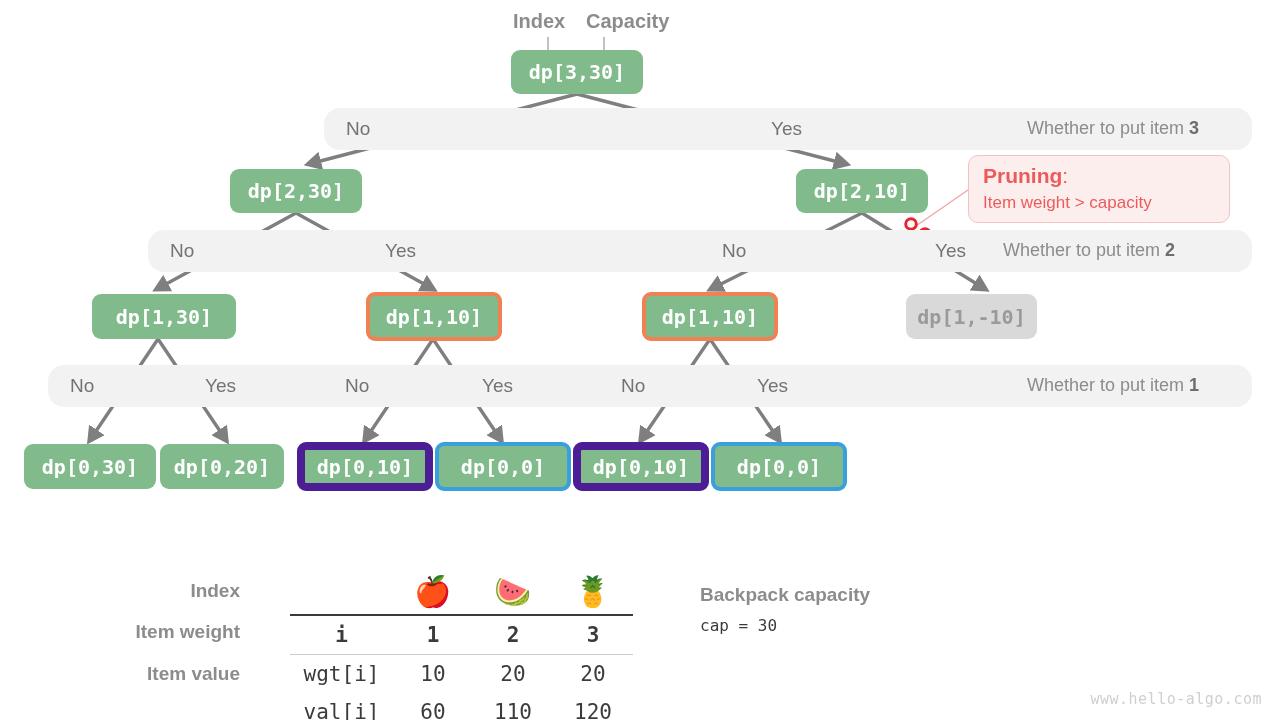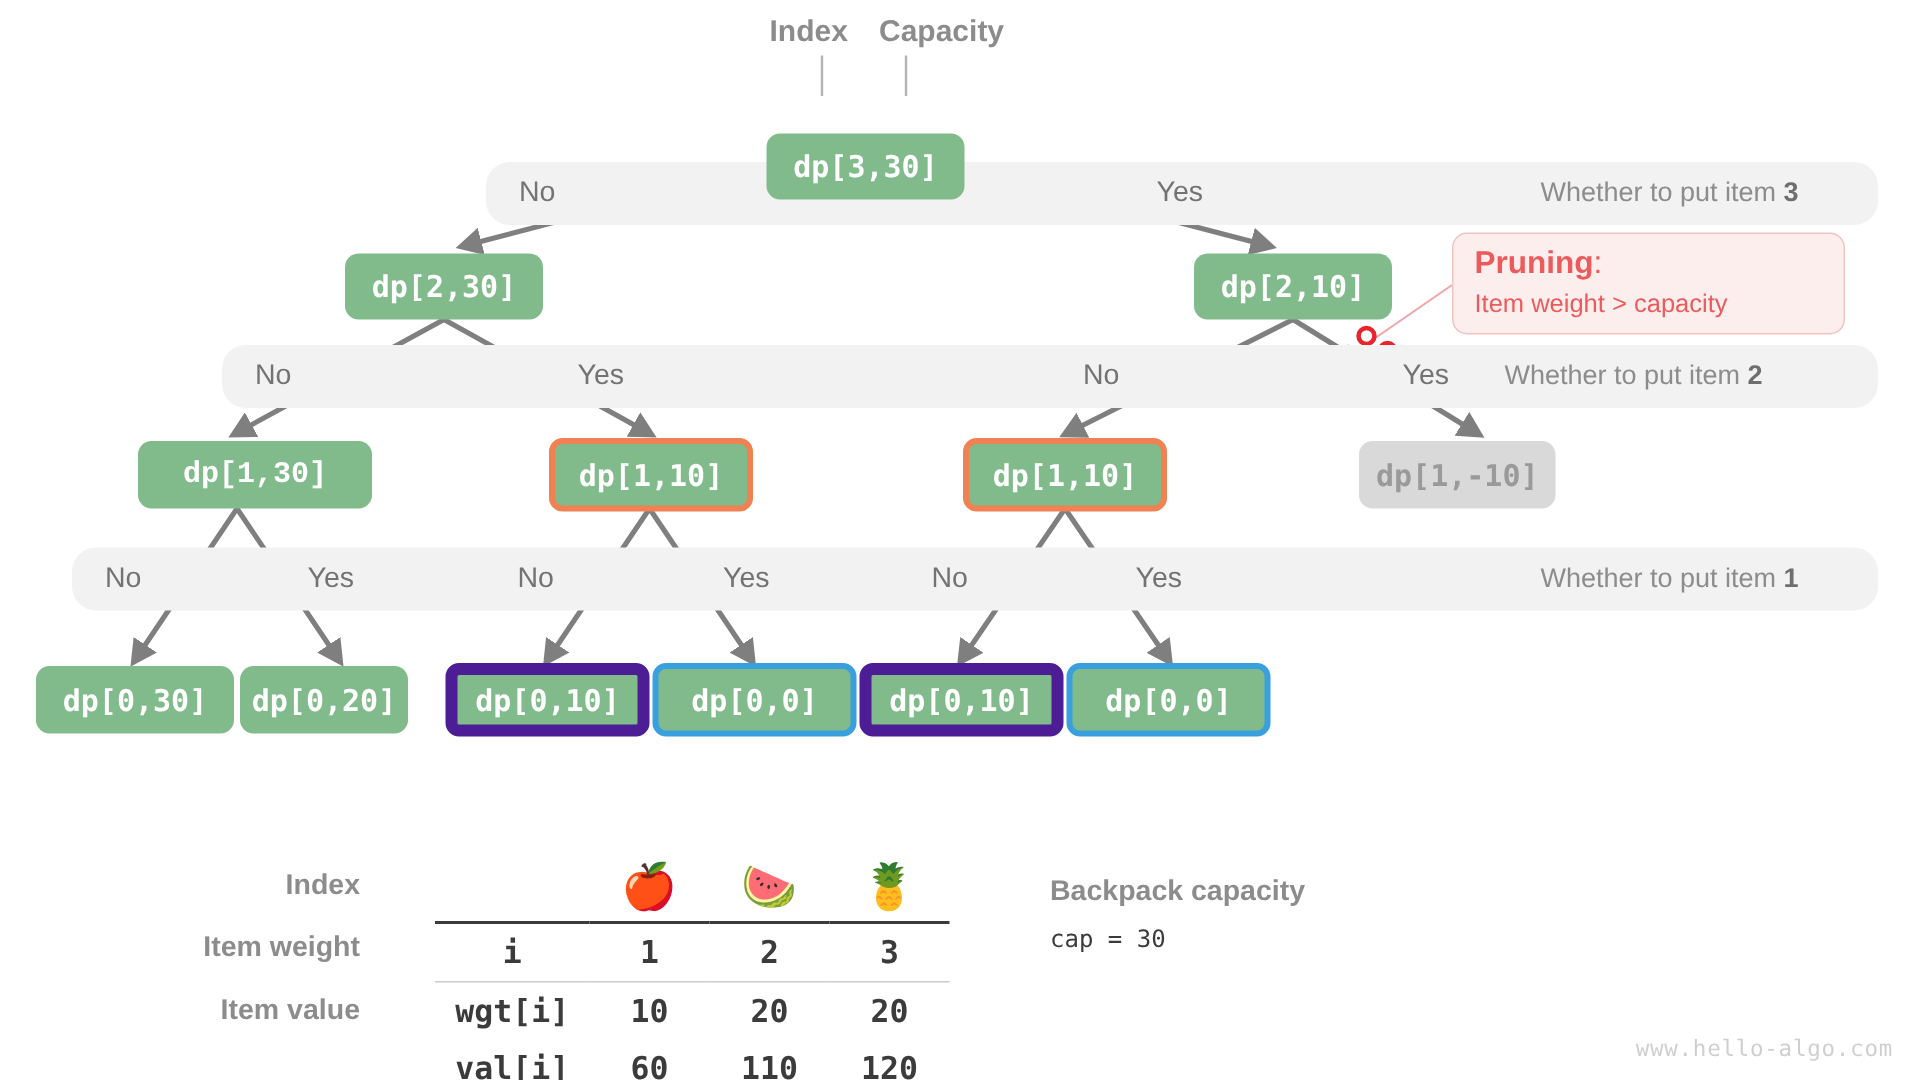--- a/index.html
+++ b/index.html
@@ -97,21 +97,21 @@
   }
   table.spec {
     border-collapse: collapse;
     font-family: "DejaVu Sans Mono", monospace;
     font-size: 21px;
     color: #3b3b3b;
   }
   table.spec td { padding: 0; text-align: center; }
   .r-emoji td { height: 46px; font-size: 30px; font-family: "DejaVu Sans", sans-serif;}
   .r-index td { height: 38px; font-weight: bold; }
-  .r-body td { height: 38px; font-weight: bold; }
+  .r-body td { height: 38px; }
   .c-name { width: 103px; text-align: center !important; }
   .c-v { width: 80px; }
   .top-rule  { border-top: 2px solid #3b3b3b; }
   .mid-rule  { border-top: 1.5px solid #cccccc; }
   .bot-rule  { border-bottom: 2px solid #3b3b3b; }
 
   .rowlab {
     position: absolute;
     color: #8c8c8c;
     font-size: 19px;
@@ -213,32 +213,32 @@
   <div class="band-label" style="left:70px; top:375px;">No</div>
   <div class="band-label" style="left:205px; top:375px;">Yes</div>
   <div class="band-label" style="left:345px; top:375px;">No</div>
   <div class="band-label" style="left:482px; top:375px;">Yes</div>
   <div class="band-label" style="left:621px; top:375px;">No</div>
   <div class="band-label" style="left:757px; top:375px;">Yes</div>
   <div class="band-title" style="left:1027px; top:375px;">
     <span>Whether to put item </span><b>1</b>
   </div>
 
-  <div class="node" style="left:511px; top:50px; width:132px; height:44px;margin-top:39px;">dp[3,30]</div>
+  <div class="node" style="left:511px; top:50px; width:132px; height:44px;">dp[3,30]</div>
 
   <div class="node" style="left:230px; top:169px; width:132px; height:44px;">dp[2,30]</div>
   <div class="node" style="left:796px; top:169px; width:132px; height:44px;">dp[2,10]</div>
 
-  <div class="node" style="left:92px; top:294px; width:156px; height:45px;font-family:Liberation Mono, monospace;">dp[1,30]</div>
+  <div class="node" style="left:92px; top:294px; width:144px; height:45px;">dp[1,30]</div>
   <div class="node ob" style="left:366px; top:292px; width:136px; height:49px;">dp[1,10]</div>
   <div class="node ob" style="left:642px; top:292px; width:136px; height:49px;">dp[1,10]</div>
   <div class="node gray" style="left:906px; top:294px; width:131px; height:45px;">dp[1,-10]</div>
 
   <div class="node" style="left:24px; top:444px; width:132px; height:45px;">dp[0,30]</div>
-  <div class="node" style="left:160px; top:444px; width:112px; height:45px;">dp[0,20]</div>
+  <div class="node" style="left:160px; top:444px; width:124px; height:45px;">dp[0,20]</div>
   <div class="node pb" style="left:297px; top:442px; width:136px; height:49px;">dp[0,10]</div>
   <div class="node bb" style="left:435px; top:442px; width:136px; height:49px;">dp[0,0]</div>
   <div class="node pb" style="left:573px; top:442px; width:136px; height:49px;">dp[0,10]</div>
   <div class="node bb" style="left:711px; top:442px; width:136px; height:49px;">dp[0,0]</div>
 
   <div id="pruning-box">
     <div class="line1">
       <b>Pruning</b><span>:</span>
     </div>
     <div class="line2">Item weight &gt; capacity</div>

